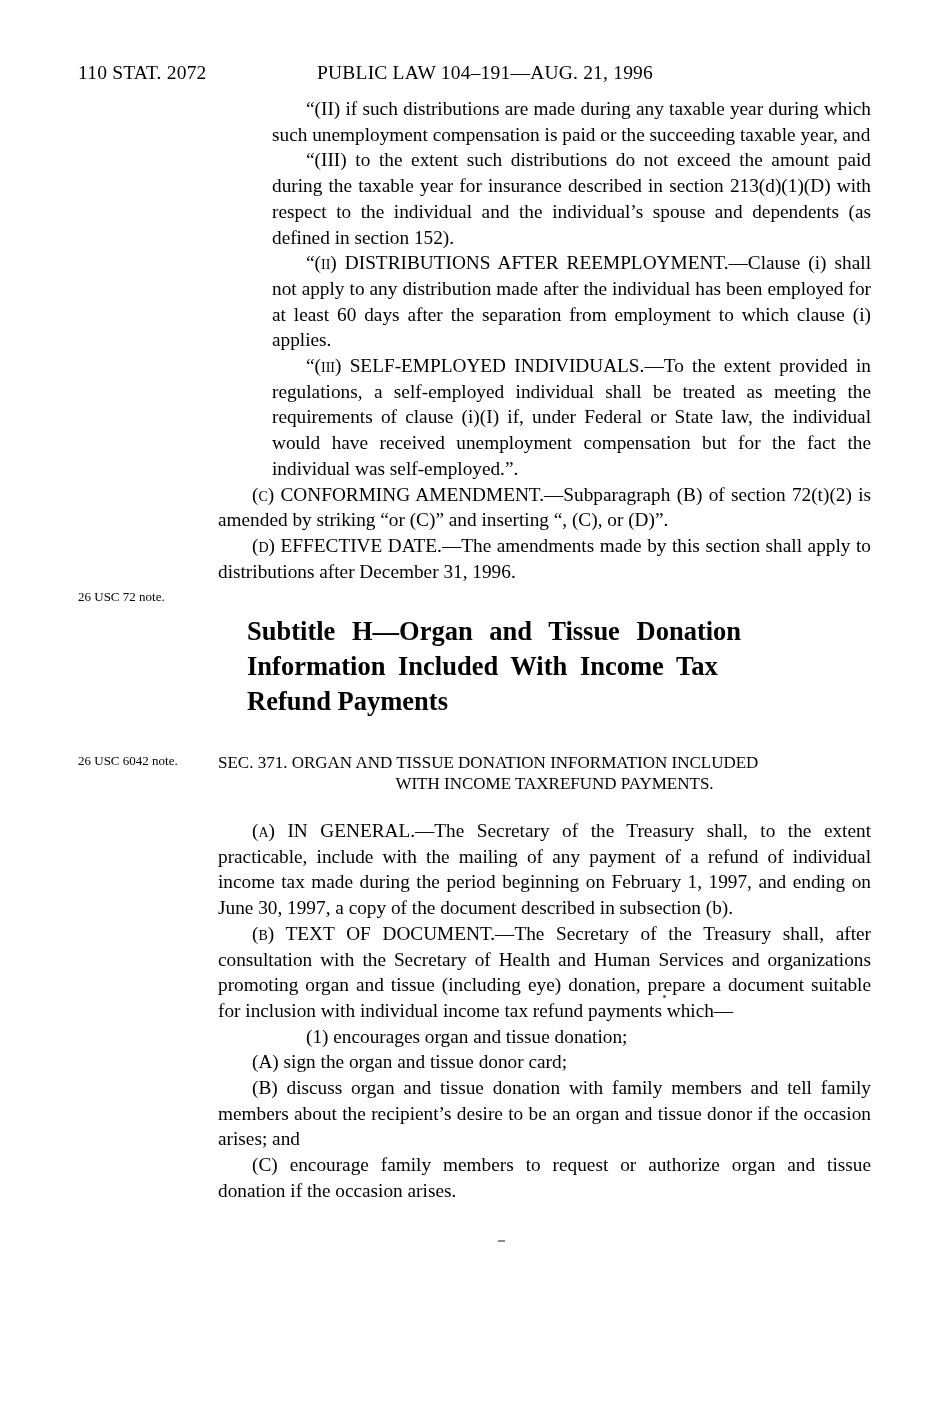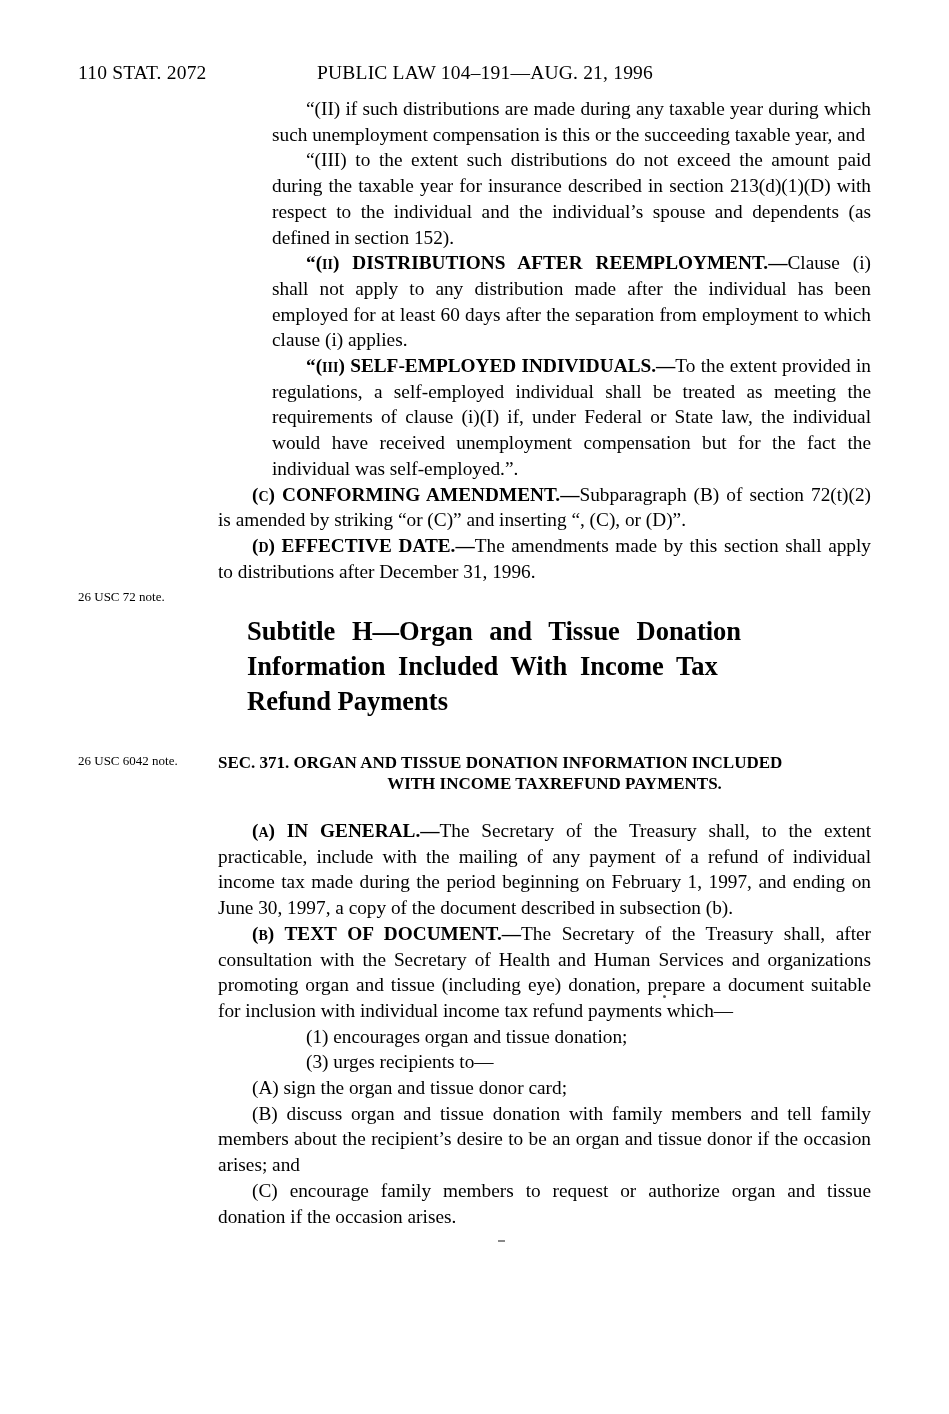--- a/index.html
+++ b/index.html
@@ -70,21 +70,20 @@
     margin: 0;
     text-align: justify;
     text-justify: inter-word;
   }
   p.ind-1 { text-indent: 34px; }
   .blk-2 { margin-left: 54px; }
   .blk-3 { }
 
   .sc {
     font-variant: small-caps;
-    font-weight: bold;
   }
 
   
   .subtitle {
     position: absolute;
     left: 247px;
     top: 614px;
     width: 624px;
     font-size: 26.5px;
     line-height: 35px;
@@ -99,21 +98,21 @@
   .subtitle .line.l2 { word-spacing: 6px; }
   .subtitle .line.l3 { word-spacing: 0; }
 
   
   .sechead {
     position: absolute;
     left: 218px;
     top: 752px;
     width: 653px;
     font-size: 17px;
-    font-weight: bold;
+    font-weight: normal;
     line-height: 21px;
     text-align: center;
   }
   .sechead .l1 { display: block; text-align: left; }
   .sechead .l2 { display: block; text-align: center; padding-left: 20px; }
 
   
   .col2 {
     position: absolute;
     left: 218px;
@@ -149,21 +148,21 @@
 
   <div class="runhead">
     <span class="stat">110 STAT. 2072</span>
     <span class="law">PUBLIC LAW 104–191—AUG. 21, 1996</span>
   </div>
 
   <div class="sidenote" id="sidenote-0">26 USC 72 note.</div>
   <div class="sidenote" id="sidenote-1">26 USC 6042 note.</div>
 
   <div class="col">
-    <p class="blk-2 ind-1">“(II) if such distributions are made during any taxable year during which such unemployment compensation is this or the succeeding taxable year, and</p>
+    <p class="blk-2 ind-1">“(II) if such distributions are made during any taxable year during which such unemployment compensation is paid or the succeeding taxable year, and</p>
     <p class="blk-2 ind-1">“(III) to the extent such distributions do not exceed the amount paid during the taxable year for insurance described in section 213(d)(1)(D) with respect to the individual and the individual’s spouse and dependents (as defined in section 152).</p>
     <p class="blk-2 ind-1"><span class="sc">“(ii)   DISTRIBUTIONS    AFTER    REEMPLOYMENT.—</span><span>Clause (i) shall not apply to any distribution made after the individual has been employed for at least 60 days after the separation from employment to which clause (i) applies.</span></p>
     <p class="blk-2 ind-1"><span class="sc">“(iii) SELF-EMPLOYED INDIVIDUALS.—</span><span>To the extent provided in regulations, a self-employed individual shall be treated as meeting the requirements of clause (i)(I) if, under Federal or State law, the individual would have received unemployment compensation but for the fact the individual was self-employed.”.</span></p>
     <p class="ind-1"><span class="sc">(c) CONFORMING AMENDMENT.—</span><span>Subparagraph (B) of section 72(t)(2) is amended by striking “or (C)” and inserting “, (C), or (D)”.</span></p>
     <p class="ind-1"><span class="sc">(d) EFFECTIVE DATE.—</span><span>The amendments made by this section shall apply to distributions after December 31, 1996.</span></p>
   </div>
 
   <div class="subtitle">
     <span class="line l1">Subtitle H—Organ and Tissue Donation</span>
     <span class="line l2">Information Included With Income Tax</span>
@@ -172,21 +171,20 @@
 
   <div class="sechead">
     <span class="l1">SEC. 371. ORGAN AND TISSUE DONATION INFORMATION INCLUDED</span>
     <span class="l2">WITH INCOME TAXREFUND PAYMENTS.</span>
   </div>
 
   <div class="col2">
     <p class="ind-1"><span class="sc">(a) IN GENERAL.—</span><span>The Secretary of the Treasury shall, to the extent practicable, include with the mailing of any payment of a refund of individual income tax made during the period beginning on February 1, 1997, and ending on June 30, 1997, a copy of the document described in subsection (b).</span></p>
     <p class="ind-1"><span class="sc">(b) TEXT OF DOCUMENT.—</span><span>The Secretary of the Treasury shall, after consultation with the Secretary of Health and Human Services and organizations promoting organ and tissue (including eye) donation, prepare a document suitable for inclusion with individual income tax refund payments which—</span></p>
     <p class="blk-2 ind-1">(1) encourages organ and tissue donation;</p>
-    <p class="blk-2 ind-1">(3) urges recipients to—</p>
     <p class="blk-3 ind-1">(A) sign the organ and tissue donor card;</p>
     <p class="blk-3 ind-1">(B) discuss organ and tissue donation with family members and tell family members about the recipient’s desire to be an organ and tissue donor if the occasion arises; and</p>
     <p class="blk-3 ind-1">(C) encourage family members to request or authorize organ and tissue donation if the occasion arises.</p>
   </div>
 
   <span class="speck"></span>
   <span class="speck2"></span>
 </div>
 
 </body></html>

